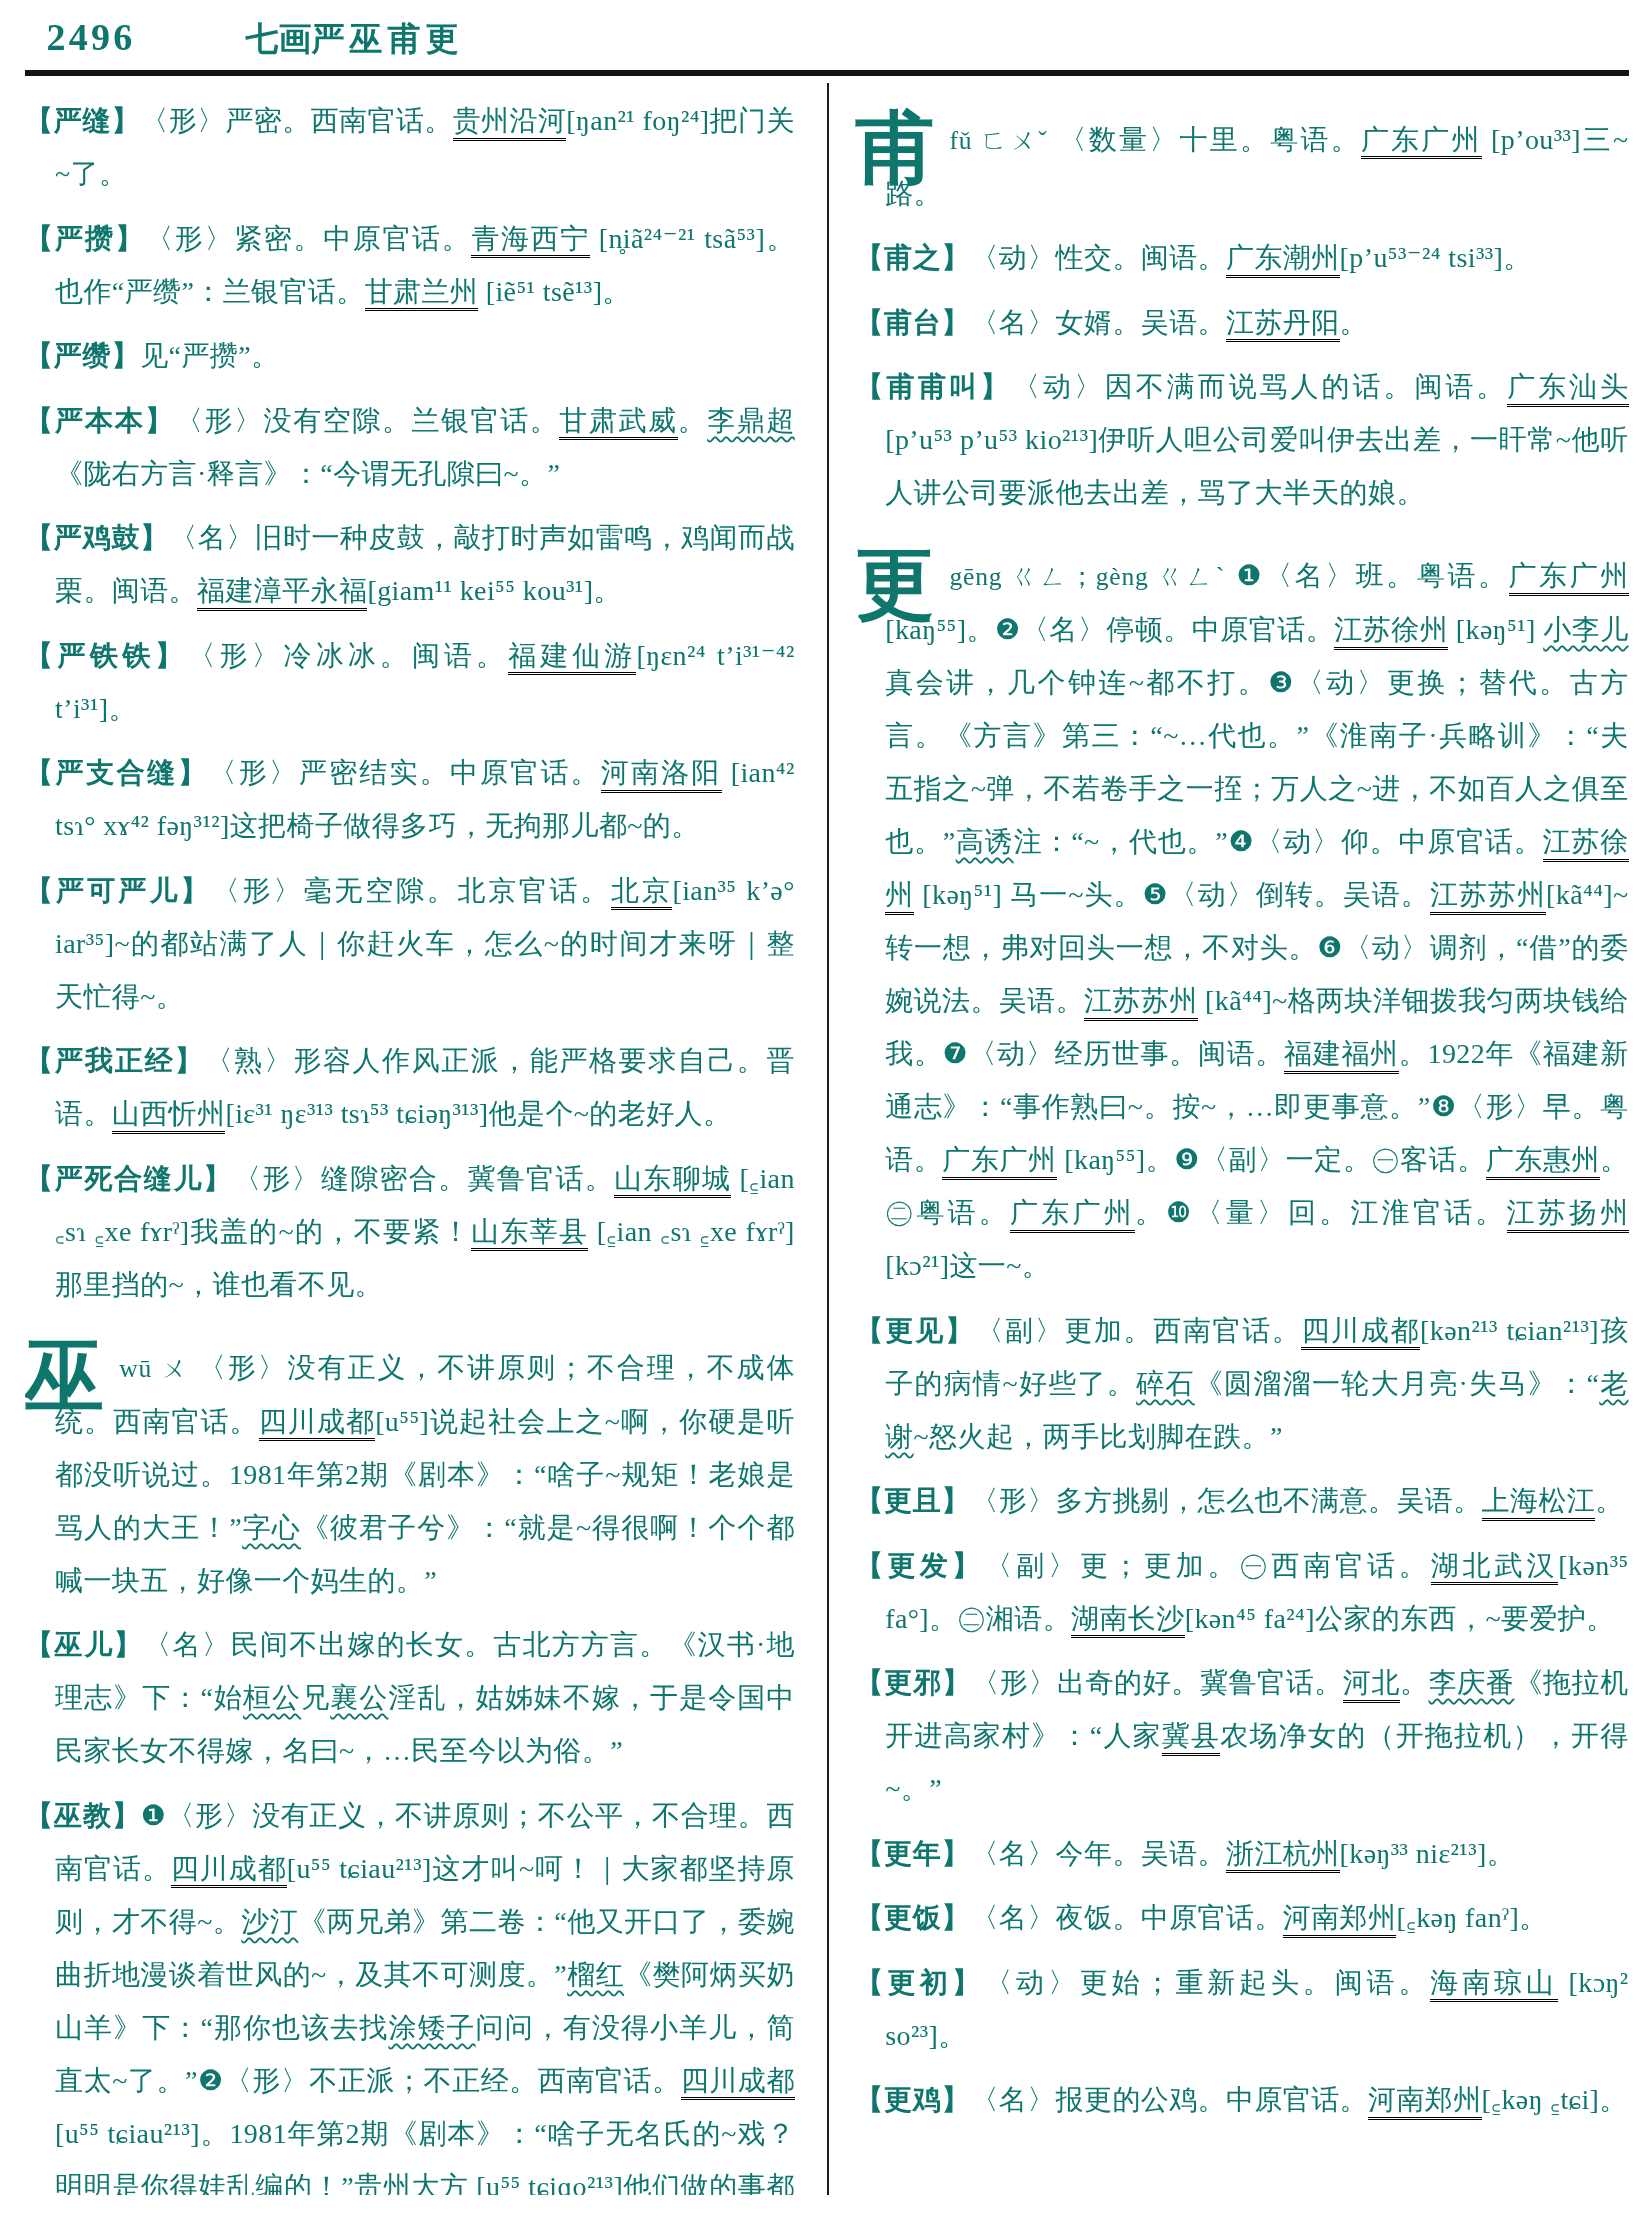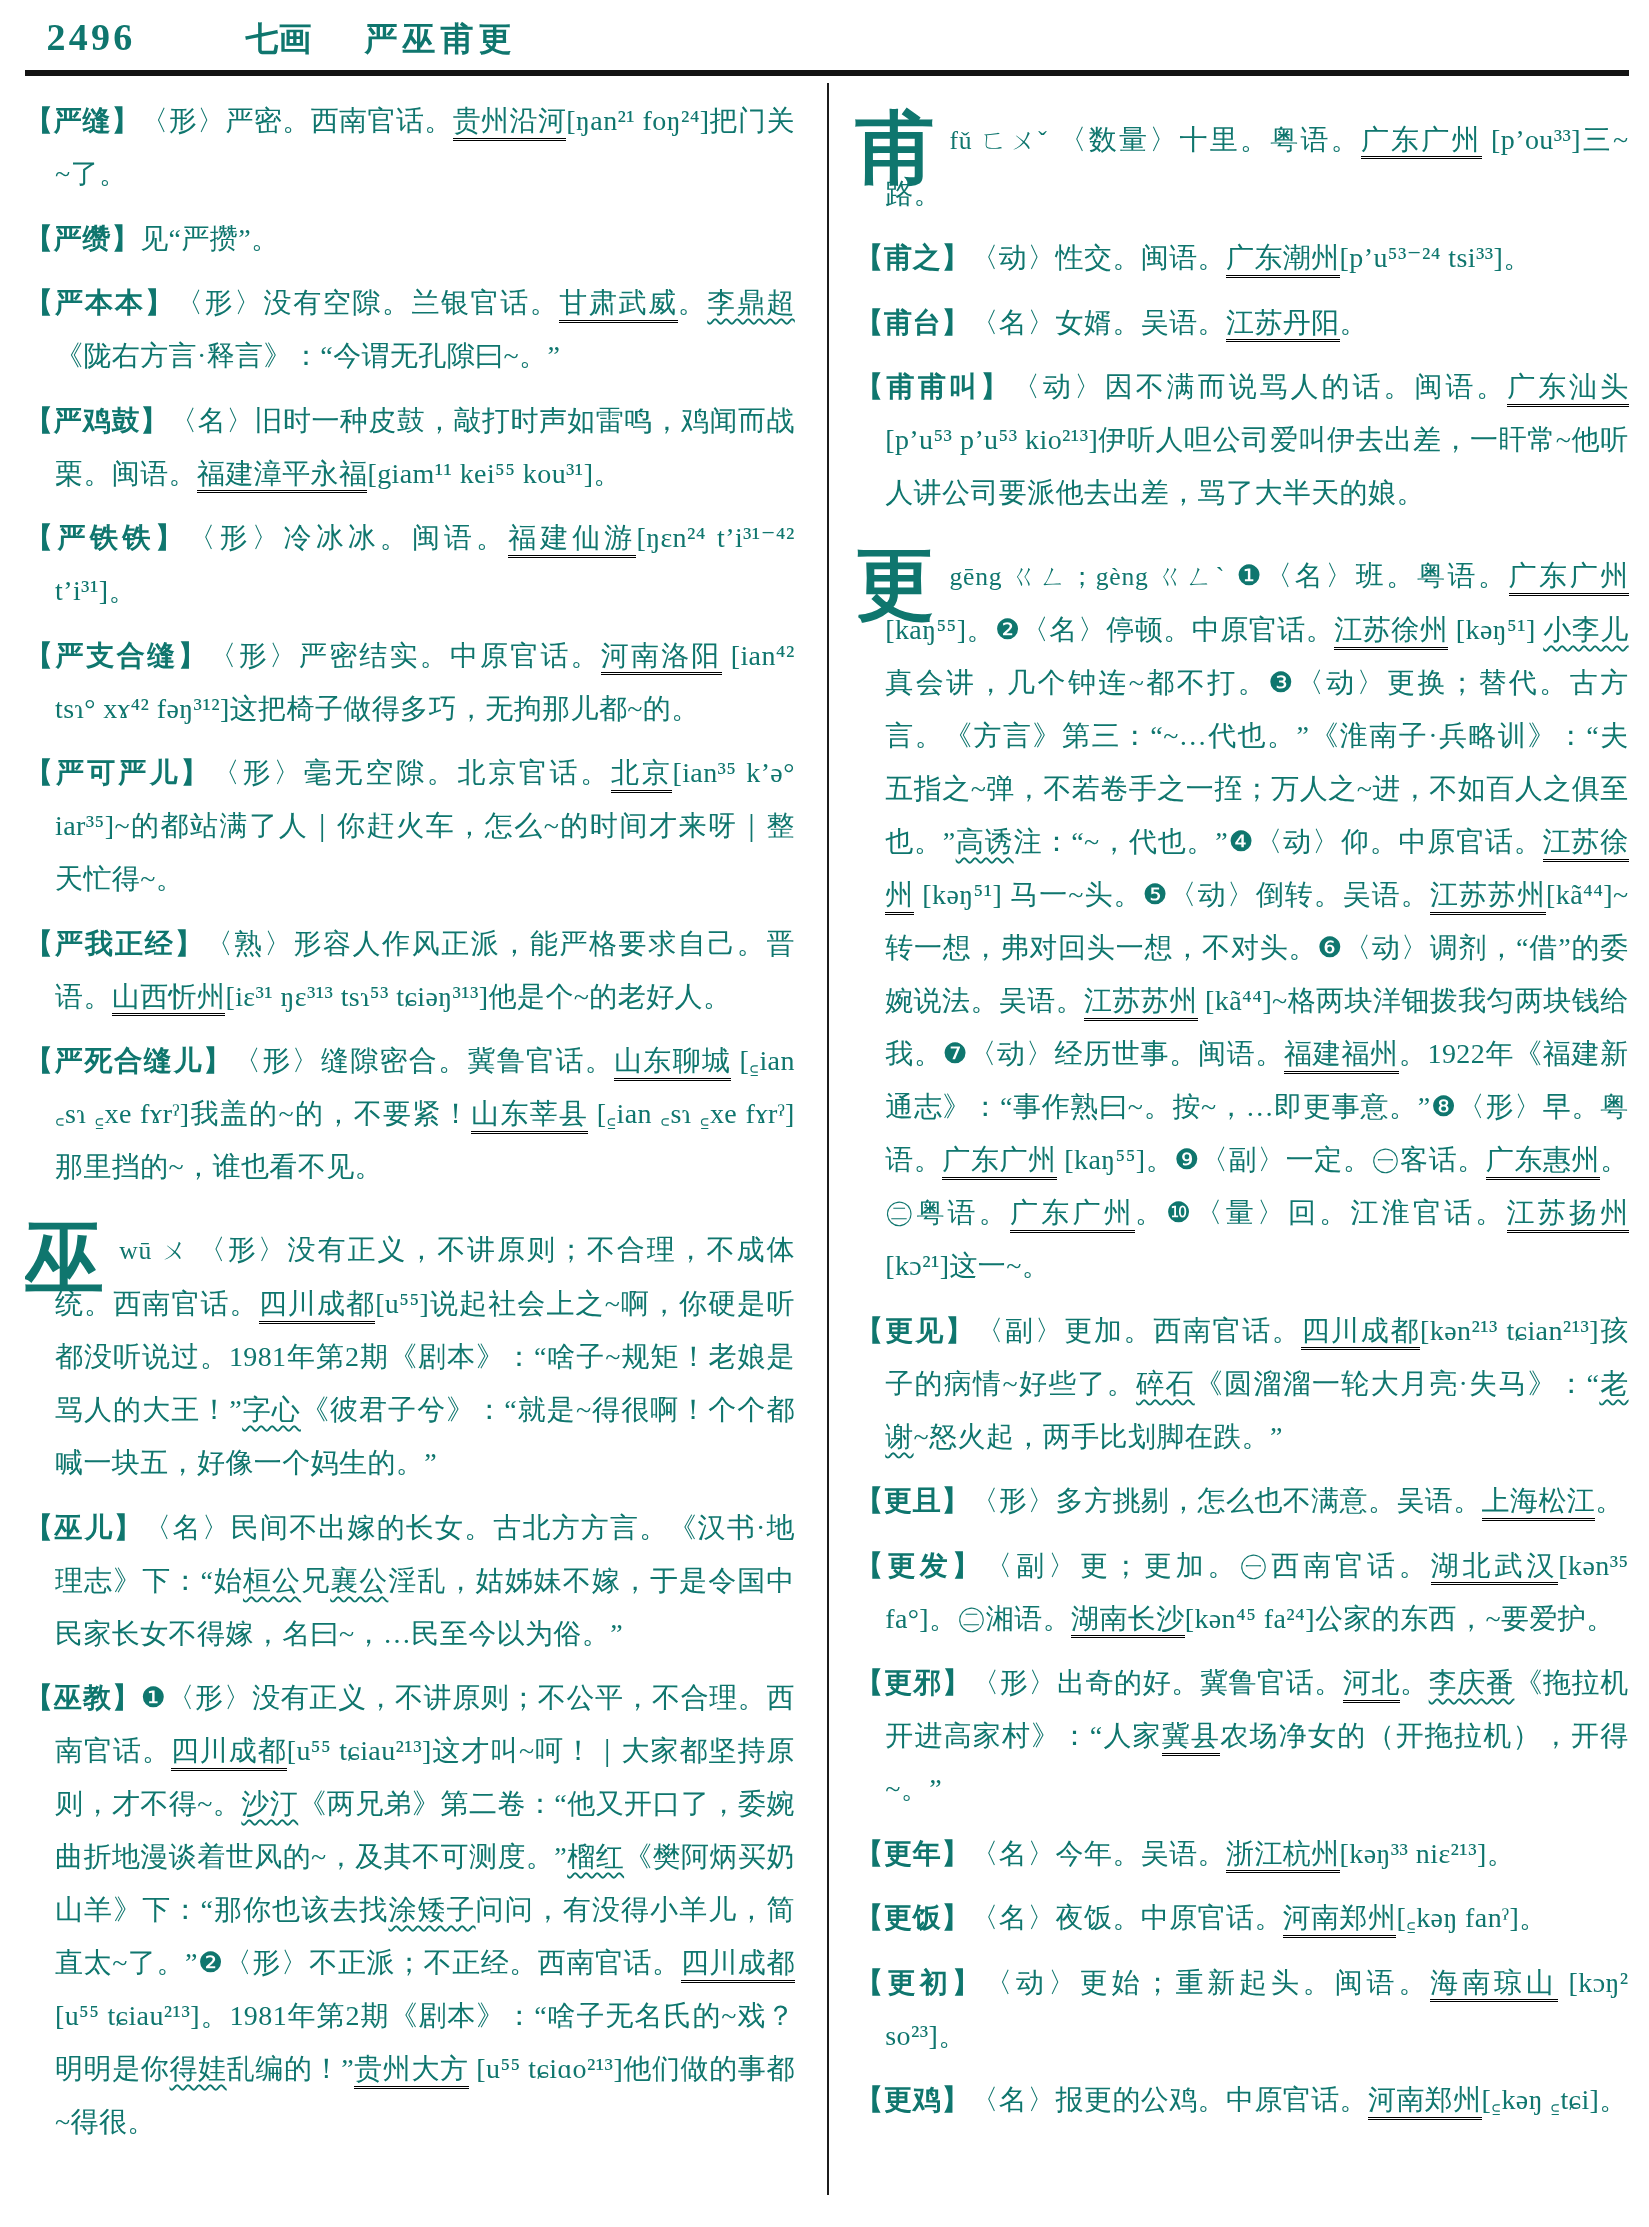--- a/index.html
+++ b/index.html
@@ -9,21 +9,21 @@
     background:#ffffff;
     color:#0f766e;
     font-family:"Liberation Serif","DejaVu Serif",serif;
     overflow:hidden;
     box-sizing:border-box;
     padding:15px 21.4px 0 25px;
   }
   .header{display:flex;align-items:baseline;}
   .pageno{font-size:38px;font-weight:bold;letter-spacing:3.3px;margin-left:21.4px;}
   .stroke{font-size:33px;font-weight:bold;margin-left:110px;}
-  .chars{font-size:33px;font-weight:bold;margin-left:53px;letter-spacing:5px;}
+  .chars{font-size:33px;font-weight:bold;letter-spacing:5px;}
   .rule{height:5.8px;background:#141414;margin-top:8.2px;}
   .cols{display:flex;height:2112px;overflow:hidden;margin-top:6.6px;}
   .col{width:50%;box-sizing:border-box;overflow:hidden;}
   .col.left{padding-right:32px;}
   .col.right{border-left:2.5px solid #1c1c1c;padding-left:26.4px;}
   .entry{
     font-size:28px;line-height:53px;
     text-align:justify;
     letter-spacing:0.4px;
     padding-left:30px;text-indent:-30px;
@@ -50,20 +50,21 @@
 <div class="page">
   <div class="header">
     <span class="pageno">2496</span>
     <span class="stroke">七画</span>
     <span class="chars">严巫甫更</span>
   </div>
   <div class="rule"></div>
   <div class="cols">
     <div class="col left">
         <div class="entry"><span class="hw">【严缝】</span><span>〈形〉严密。西南官话。</span><span class="place">贵州沿河</span><span>[ŋan²¹ foŋ²⁴]把门关~了。</span></div>
+        <div class="entry"><span class="hw">【严攒】</span><span>〈形〉紧密。中原官话。</span><span class="place">青海西宁</span><span> [n̥iã²⁴⁻²¹ tsã⁵³]。也作“严缵”：兰银官话。</span><span class="place">甘肃兰州</span><span> [iẽ⁵¹ tsẽ¹³]。</span></div>
         <div class="entry"><span class="hw">【严缵】</span><span>见“严攒”。</span></div>
         <div class="entry"><span class="hw">【严本本】</span><span>〈形〉没有空隙。兰银官话。</span><span class="place">甘肃武威</span><span>。</span><span class="pname">李鼎超</span><span>《陇右方言·释言》：“今谓无孔隙曰~。”</span></div>
         <div class="entry"><span class="hw">【严鸡鼓】</span><span>〈名〉旧时一种皮鼓，敲打时声如雷鸣，鸡闻而战栗。闽语。</span><span class="place">福建漳平永福</span><span>[giam¹¹ kei⁵⁵ kou³¹]。</span></div>
         <div class="entry"><span class="hw">【严铁铁】</span><span>〈形〉冷冰冰。闽语。</span><span class="place">福建仙游</span><span>[ŋɛn²⁴ t’i³¹⁻⁴² t’i³¹]。</span></div>
         <div class="entry"><span class="hw">【严支合缝】</span><span>〈形〉严密结实。中原官话。</span><span class="place">河南洛阳</span><span> [ian⁴² tsɿ° xɤ⁴² fəŋ³¹²]这把椅子做得多巧，无拘那儿都~的。</span></div>
         <div class="entry"><span class="hw">【严可严儿】</span><span>〈形〉毫无空隙。北京官话。</span><span class="place">北京</span><span>[ian³⁵ k’ə° iar³⁵]~的都站满了人｜你赶火车，怎么~的时间才来呀｜整天忙得~。</span></div>
         <div class="entry"><span class="hw">【严我正经】</span><span>〈熟〉形容人作风正派，能严格要求自己。晋语。</span><span class="place">山西忻州</span><span>[iɛ³¹ ŋɛ³¹³ tsɿ⁵³ tɕiəŋ³¹³]他是个~的老好人。</span></div>
         <div class="entry"><span class="hw">【严死合缝儿】</span><span>〈形〉缝隙密合。冀鲁官话。</span><span class="place">山东聊城</span><span> [꜁ian ꜀sɿ ꜁xe fɤrˀ]我盖的~的，不要紧！</span><span class="place">山东莘县</span><span> [꜁ian ꜀sɿ ꜁xe fɤrˀ]那里挡的~，谁也看不见。</span></div>
         <div class="entry big"><span class="bigchar">巫</span><span class="pinyin">wū ㄨ </span><span>〈形〉没有正义，不讲原则；不合理，不成体统。西南官话。</span><span class="place">四川成都</span><span>[u⁵⁵]说起社会上之~啊，你硬是听都没听说过。1981年第2期《剧本》：“啥子~规矩！老娘是骂人的大王！”</span><span class="pname">字心</span><span>《彼君子兮》：“就是~得很啊！个个都喊一块五，好像一个妈生的。”</span></div>
         <div class="entry"><span class="hw">【巫儿】</span><span>〈名〉民间不出嫁的长女。古北方方言。《汉书·地理志》下：“始</span><span class="pname">桓公</span><span>兄</span><span class="pname">襄公</span><span>淫乱，姑姊妹不嫁，于是令国中民家长女不得嫁，名曰~，…民至今以为俗。”</span></div>

